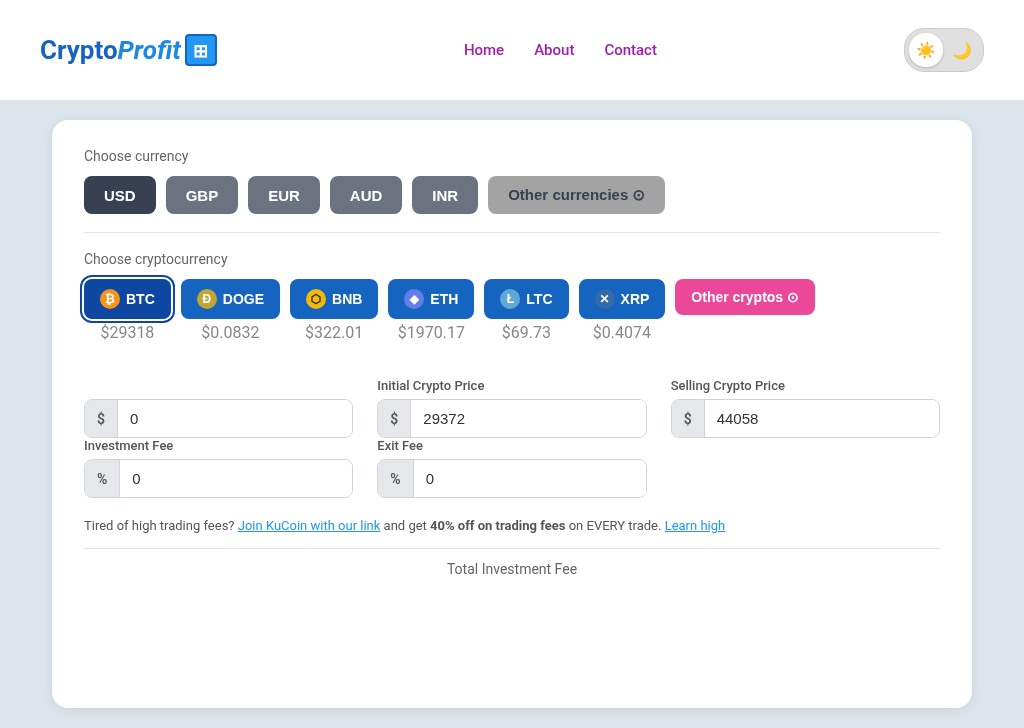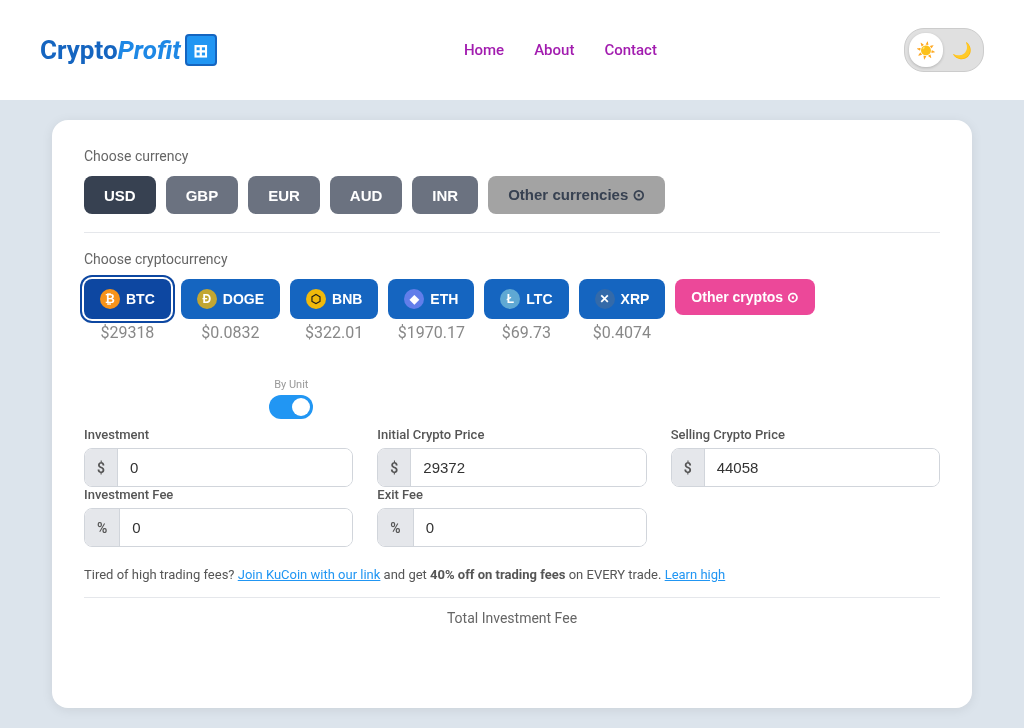--- a/index.html
+++ b/index.html
@@ -387,32 +387,20 @@
           <span>Other cryptos ⊙</span>
         </button>
       </div>
     </div>
 
     <div class="spacer"></div>
 
     <div style="display:grid; grid-template-columns:1fr 1fr 1fr; gap:20px 24px; align-items:end;">
 
       <div class="input-group">
-        <div style="display:flex; flex-direction:column; align-items:flex-start; gap:4px;">
-          <div style="display:flex; justify-content:flex-end; width:100%; padding-right:0;">
-            <div class="by-unit-wrap" style="margin-left:auto; margin-right:40px;">
-              <span class="by-unit-label">By Unit</span>
-              <label class="toggle-switch">
-                <input type="checkbox" checked="" style="">
-                <span class="toggle-slider"></span>
-              </label>
-            </div>
-          </div>
-          <span class="input-label">Investment</span>
-        </div>
         <div class="input-with-prefix">
           <span class="input-prefix">$</span>
           <input class="input-field" type="number" value="0" style="">
         </div>
       </div>
 
       <div class="input-group">
         <span class="input-label">Initial Crypto Price</span>
         <div class="input-with-prefix">
           <span class="input-prefix">$</span>

